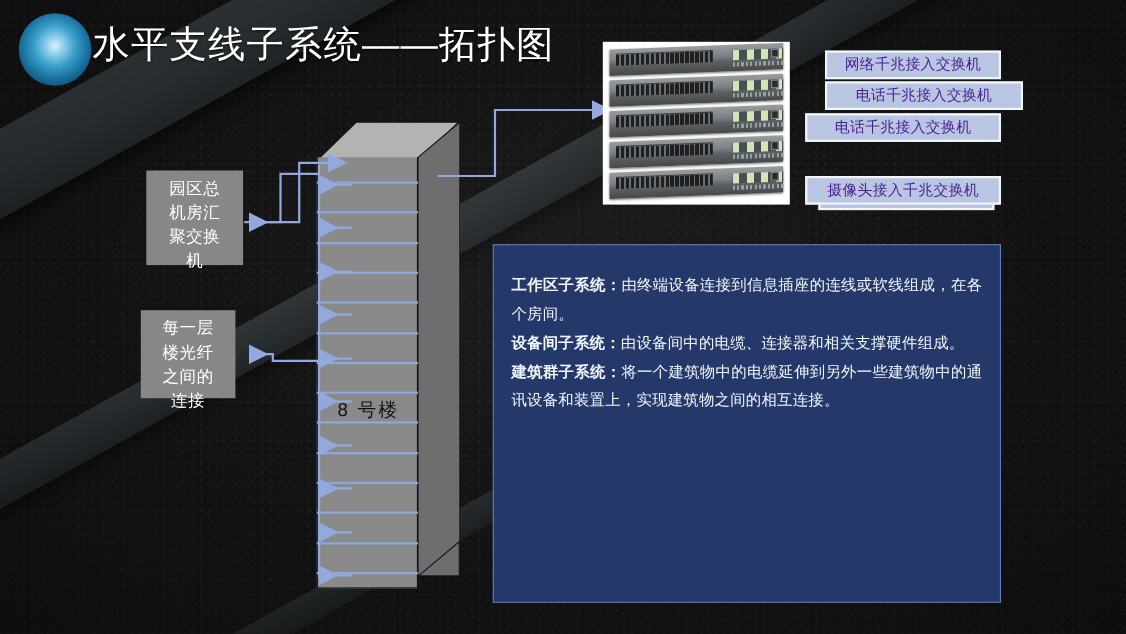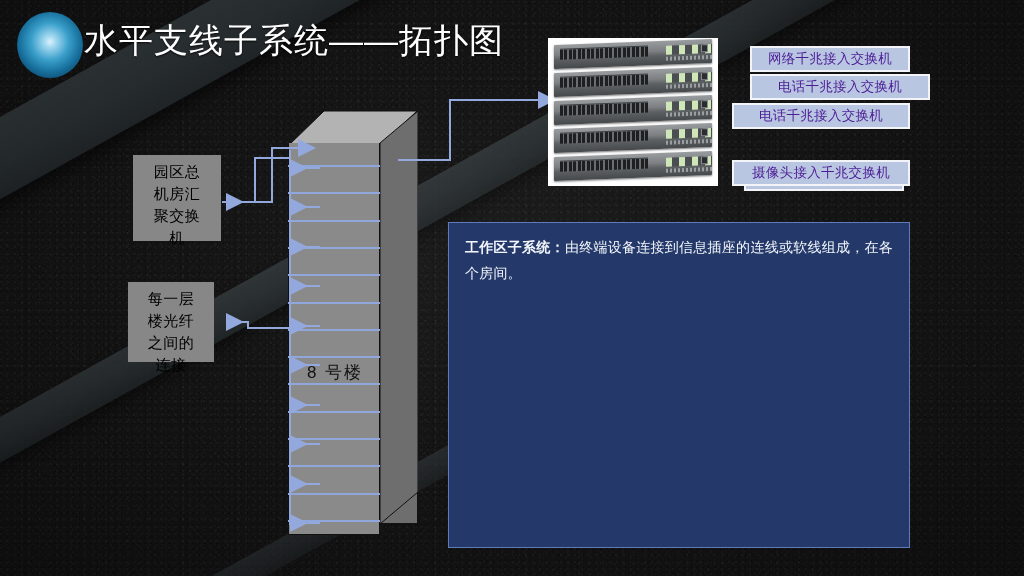--- a/index.html
+++ b/index.html
@@ -94,21 +94,21 @@
     color:#111; font-size:17px; letter-spacing:2px;
   }
 
   
   svg#wires { position:absolute; inset:0; width:1024px; height:576px; pointer-events:none; }
 
   
   .callout {
     position:absolute;
     background:#878787;
-    color:#000000;
+    color:#ffffff;
     text-align:center;
     font-size:15px;
     line-height:22px;
     padding:6px 15px;
     letter-spacing:.5px;
   }
   #callout-core { left:133px; top:155px; width:88px; height:86px; }
   #callout-fiber { left:128px; top:282px; width:86px; height:80px; }
 
   
@@ -158,21 +158,21 @@
     line-height:22px;
     height:26px;
     white-space:nowrap;
   }
 
   
   #info-panel {
     position:absolute; left:448px; top:222px; width:462px; height:326px;
     background:#24396a;
     border:1px solid #5d7bb8;
-    padding:12px 16px 10px 16px;
+    padding:24px 16px 10px 16px;
     color:#f2f5fb;
   }
   #info-panel .para {
     font-size:14px;
     line-height:25.5px;
     margin-bottom:1px;
     text-align:justify;
     letter-spacing:.2px;
   }
   #info-panel .para b { font-weight:bold; }
@@ -297,13 +297,15 @@
 <div id="switch-labels">
     <div class="sw-label" style="top: 46px; width: 160px; left: 750px;">网络千兆接入交换机</div>
     <div class="sw-label" style="top: 74px; width: 180px; left: 750px;">电话千兆接入交换机</div>
     <div class="sw-label" style="top: 103px; width: 178px; left: 732px;">电话千兆接入交换机</div>
     <div class="sw-label" style="top: 131px; width: 160px; left: 744px; margin-top: 34px;">信息发布接入千兆交换机</div>
     <div class="sw-label" style="top: 160px; width: 178px; left: 732px;">摄像头接入千兆交换机</div>
   </div>
 
 <div id="info-panel">
     <div class="para"><b>工作区子系统：</b><span>由终端设备连接到信息插座的连线或软线组成，在各个房间。</span></div>
+    <div class="para"><b>设备间子系统：</b><span>由设备间中的电缆、连接器和相关支撑硬件组成。</span></div>
+    <div class="para"><b>建筑群子系统：</b><span>将一个建筑物中的电缆延伸到另外一些建筑物中的通讯设备和装置上，实现建筑物之间的相互连接。</span></div>
   </div>
 
 </body></html>

